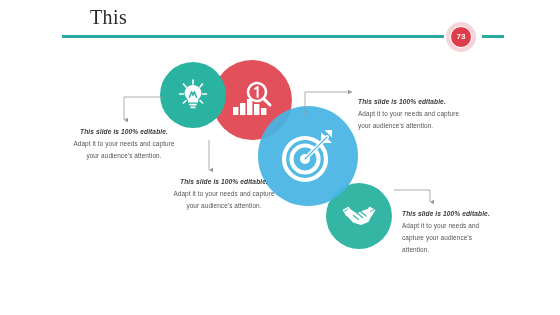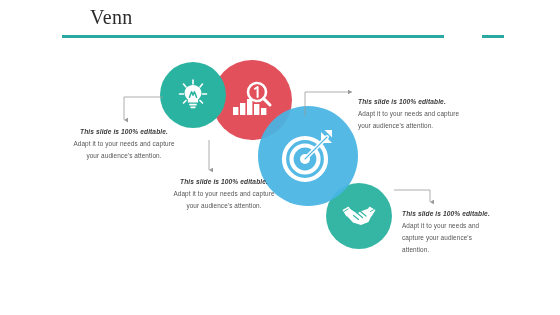--- a/index.html
+++ b/index.html
@@ -119,24 +119,27 @@
   #txt-left        { left: 52px;  top: 126px; width: 144px; }
   #txt-center      { left: 152px; top: 176px; width: 144px; }
   #txt-right-top   { left: 358px; top: 96px;  width: 140px; }
   #txt-right-bottom{ left: 402px; top: 208px; width: 108px; }
 </style>
 </head>
 <body>
 
 <div id="slide">
 
-  <div id="slide-title">Venn</div>
+  <div id="slide-title">This</div>
   <div class="title-rule" id="rule-left"></div>
   <div class="title-rule" id="rule-right"></div>
 
+  <div id="page-badge">
+    <div class="inner">73</div>
+  </div>
 
   <svg id="connectors" viewBox="0 0 560 315" width="560" height="315">
     <defs>
       <marker id="arr-down" markerWidth="6" markerHeight="6" refX="3" refY="5" orient="auto">
         <path d="M0,0 L3,5 L6,0 Z" fill="#9a9a9a"></path>
       </marker>
       <marker id="arr-right" markerWidth="6" markerHeight="6" refX="5" refY="3" orient="auto">
         <path d="M0,0 L5,3 L0,6 Z" fill="#9a9a9a"></path>
       </marker>
     </defs>

